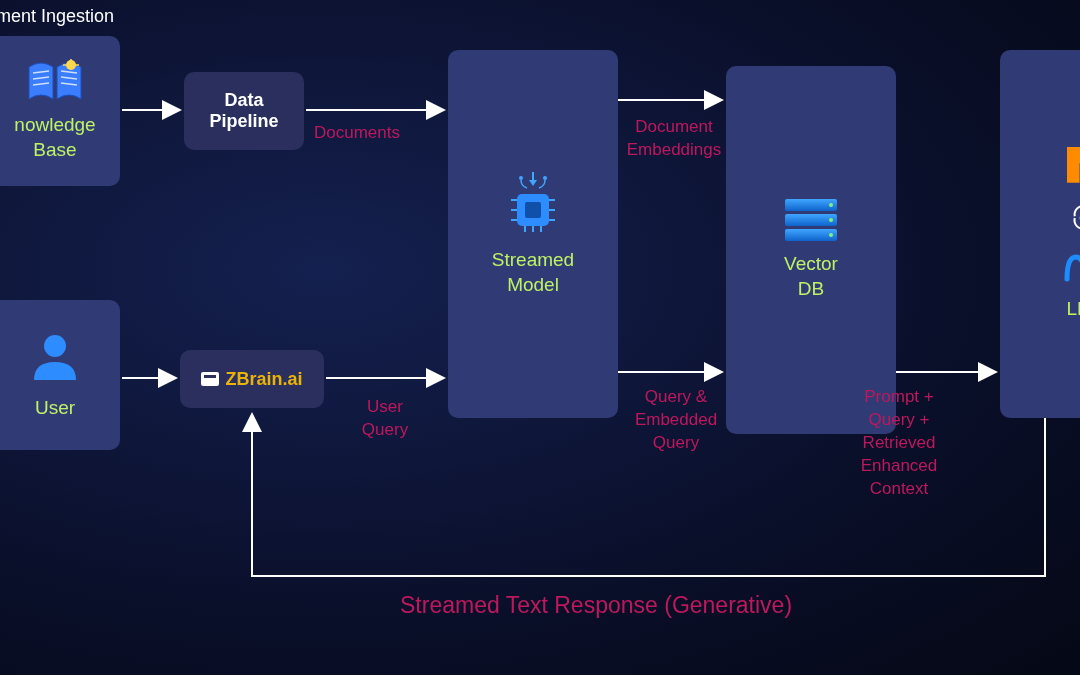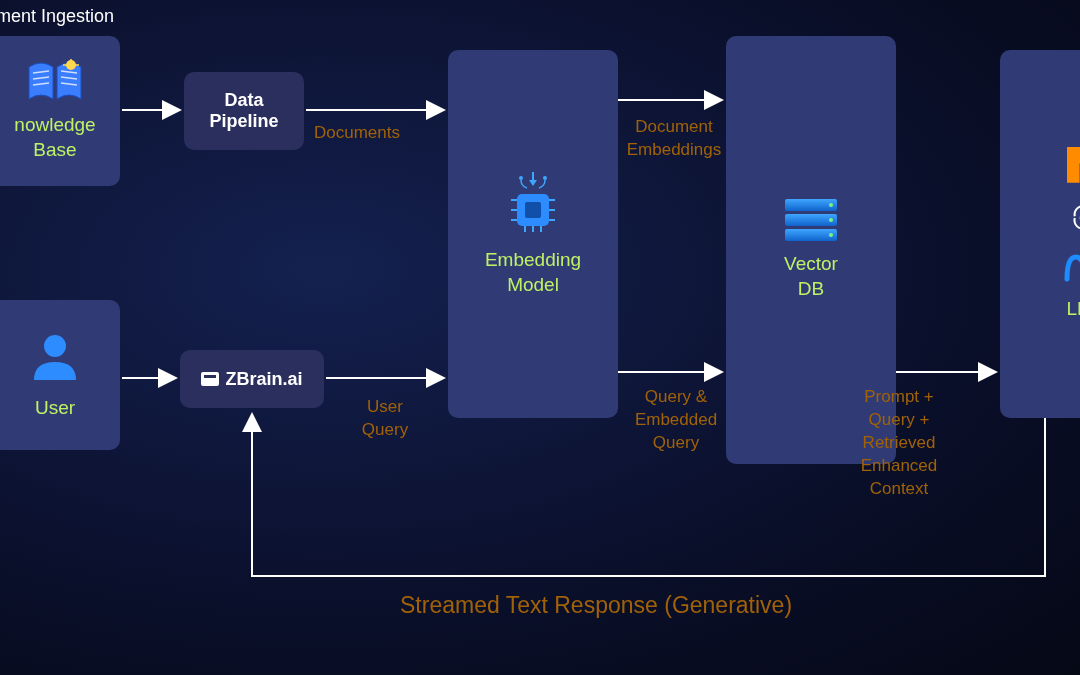--- a/index.html
+++ b/index.html
@@ -40,21 +40,21 @@
     font-weight: 500;
     line-height: 1.3;
   }
   .small-label {
     color: #fff;
     font-size: 18px;
     font-weight: 600;
   }
   .edge-label {
     position: absolute;
-    color: #a16207;
+    color: #be185d;
     font-size: 17px;
     text-align: center;
     line-height: 1.35;
   }
   .section-title {
     position: absolute;
     color: #fff;
     font-size: 18px;
     font-weight: 500;
   }
@@ -75,21 +75,21 @@
   .db-icon { width: 52px; }
   .db-row { width: 52px; height: 12px; background: linear-gradient(#3fa6ff,#0f63cc); border-radius:2px; margin-bottom:3px; position:relative; }
   .db-row::after { content:""; position:absolute; right:4px; top:4px; width:4px; height:4px; background:#7ff07f; border-radius:50%; }
 
   .llm-icon-stack { display:flex; flex-direction:column; gap:18px; align-items:center; margin-bottom:14px;}
   .m-logo { width:36px; height:36px; background:#ff8c00; position:relative; clip-path: polygon(0 0,35% 0,50% 30%,65% 0,100% 0,100% 100%,65% 100%,65% 45%,50% 75%,35% 45%,35% 100%,0 100%); }
   .openai-logo svg { display:block; }
   .meta-logo { width:42px; height:30px; }
   .meta-logo svg { display:block; }
 
-  .zbrain-text { color:#ffffff; font-weight:700; font-size:18px; display:flex; align-items:center; gap:6px;}
+  .zbrain-text { color:#eab308; font-weight:700; font-size:18px; display:flex; align-items:center; gap:6px;}
   .zbrain-icon { width:18px; height:14px; background:#fff; border-radius:2px; position:relative;}
   .zbrain-icon::after{content:""; position:absolute; left:3px; top:3px; width:12px; height:3px; background:#2a2f5e;}
 </style>
 </head>
 <body>
 
 <div class="section-title" style="left:-4px; top:6px;">ment Ingestion</div>
 
 <div class="box" style="left:-10px; top:36px; width:130px; height:150px;">
   <div class="icon-wrap book-icon">
@@ -149,25 +149,25 @@
           <line x1="14" y1="50" x2="8" y2="50"></line>
         <line x1="46" y1="30" x2="52" y2="30"></line>
           <line x1="46" y1="40" x2="52" y2="40"></line>
           <line x1="46" y1="50" x2="52" y2="50"></line>
         <line x1="22" y1="56" x2="22" y2="62"></line>
           <line x1="30" y1="56" x2="30" y2="62"></line>
           <line x1="38" y1="56" x2="38" y2="62"></line>
       </g>
     </svg>
   </div>
-  <div class="box-label" style="white-space:pre-line;">Embedding
+  <div class="box-label" style="white-space:pre-line;">Streamed
 Model</div>
 </div>
 
-<div class="box" style="left:726px; top:36px; width:170px; height:428px;">
+<div class="box" style="left:726px; top:66px; width:170px; height:368px;">
   <div class="icon-wrap db-icon">
     <div class="db-row"></div>
       <div class="db-row"></div>
       <div class="db-row"></div>
   </div>
   <div class="box-label" style="white-space:pre-line;">Vector
 DB</div>
 </div>
 
 <div class="box" style="left:1000px; top:50px; width:170px; height:368px;">

